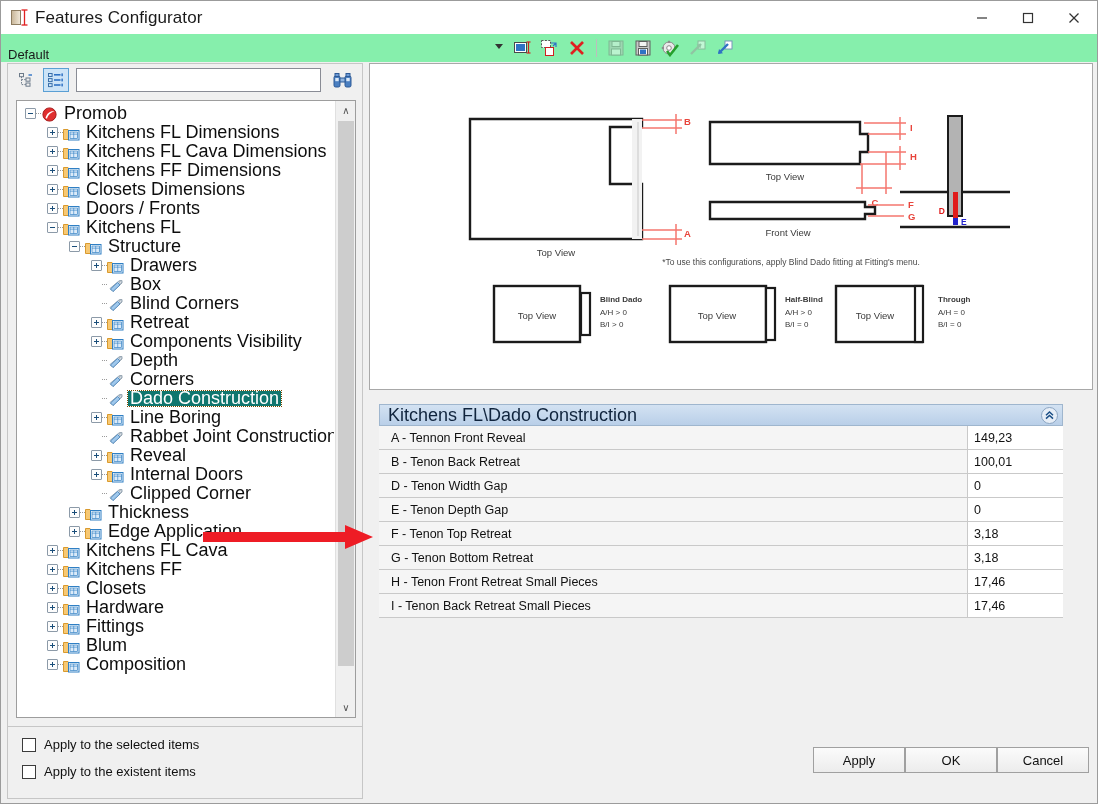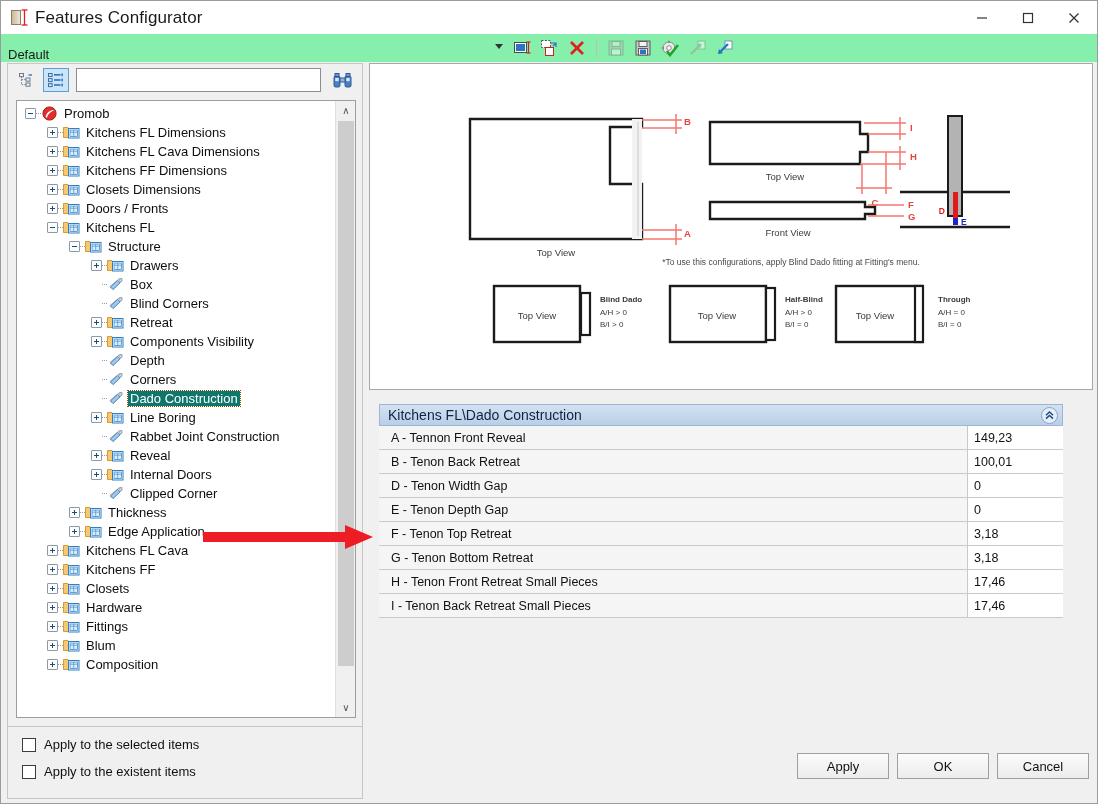--- a/index.html
+++ b/index.html
@@ -148,21 +148,21 @@
     position: absolute;
     left: 0; top: 3px;
     right: 21px; bottom: 0;
     overflow: hidden;
   }
   .trow {
     height: 19px;
     display: flex;
     align-items: center;
     white-space: nowrap;
-    font-size: 13px;
+    font-size: 18px;
     color: #0d0d0d;
     position: relative;
   }
   .tlabel {
     margin-left: 4px;
     padding: 0 2px;
     line-height: 15px;
   }
   .trow.selected .tlabel {
     background: #0f766e;
@@ -255,21 +255,21 @@
     position: absolute;
     left: 378px; top: 403px;
     width: 684px; height: 240px;
   }
   .grid-head {
     height: 22px;
     background: linear-gradient(#d3e2f2,#b9cfe8);
     border: 1px solid #9fb6ce;
     display: flex; align-items: center;
     padding-left: 8px;
-    font-size: 14px;
+    font-size: 18px;
     color: #10243d;
     position: relative;
   }
   .collapse-btn {
     position: absolute;
     right: 4px; top: 2px;
     width: 17px; height: 17px;
     border-radius: 50%;
     background: #e7eef7;
     border: 1px solid #8ba5c2;
@@ -306,22 +306,22 @@
   .red-arrow {
     position: absolute;
     left: 200px; top: 523px;
     width: 172px; height: 26px;
     pointer-events: none;
   }
 
   
   .btnbar {
     position: absolute;
-    right: 8px; bottom: 24px;
-    display: flex; gap: 8px;
+    right: 8px; bottom: 30px;
+    display: flex; 
   }
   .btn {
     width: 92px; height: 26px;
     background: linear-gradient(#fbfbfb,#ececec);
     border: 1px solid #a0a0a0;
     font-size: 13px;
     color: #111;
     font-family: "Liberation Sans", sans-serif;
     display: flex; align-items: center; justify-content: center;
   }

